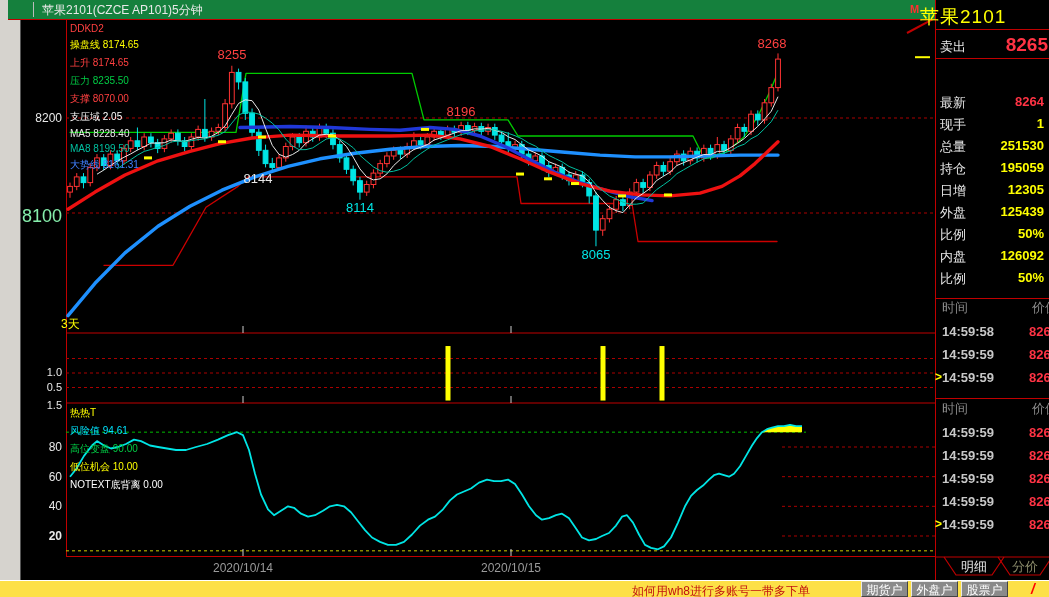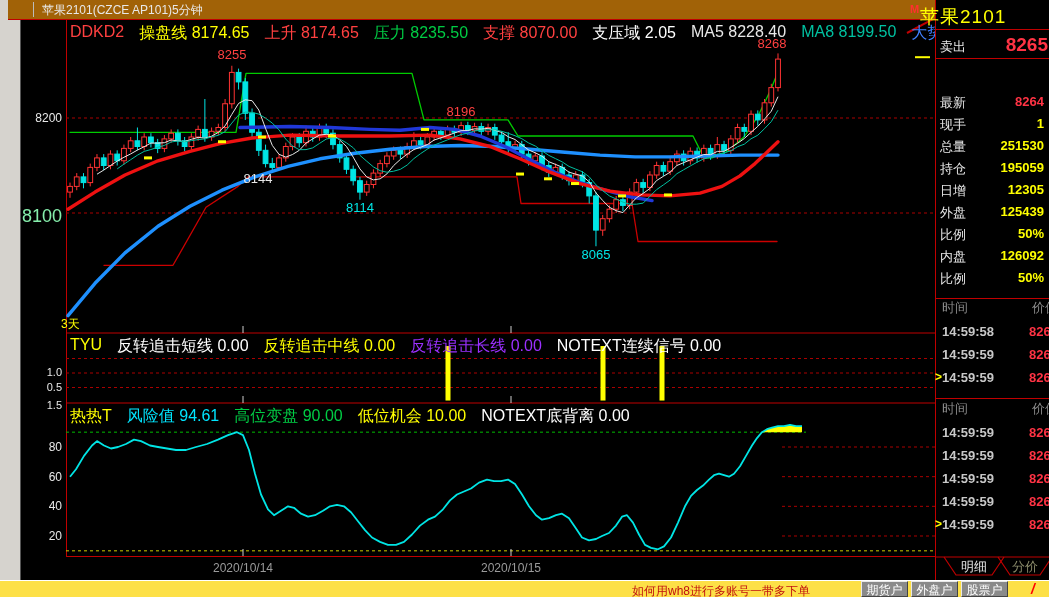--- a/index.html
+++ b/index.html
@@ -4,27 +4,27 @@
 <style>
   html,body{margin:0;padding:0;background:#9a9a9a;}
   *{box-sizing:border-box;}
   #screen{position:relative;width:1049px;height:597px;overflow:hidden;
     font-family:"Liberation Sans","DejaVu Sans",sans-serif;background:#000;}
   .abs{position:absolute;}
   
   #gutter-a{left:0;top:0;width:8px;height:597px;background:#d6d3ce;}
   #gutter-b{left:8px;top:19px;width:12px;height:561px;background:#d6d3ce;}
   #gutter-edge{left:20px;top:19px;width:1px;height:561px;background:#555;}
-  #titlebar{left:8px;top:0;width:1041px;height:19px;background:#a16207;}
+  #titlebar{left:8px;top:0;width:1041px;height:19px;background:#15803d;}
   #title-sep{position:absolute;left:25px;top:2px;width:1px;height:15px;background:#bbb;}
   #chart-title{position:absolute;left:34px;top:2px;color:#e8e8e8;font-size:12px;white-space:nowrap;}
   #title-underline{left:8px;top:19px;width:927px;height:1px;background:#c00000;}
   #chartbg{left:21px;top:20px;width:1028px;height:560px;background:#000;}
   #chart{left:66px;top:20px;}
-  .indrow{left:70px;top:23px;height:15px;display:flex;gap:15px;font-size:16px;white-space:nowrap;z-index:5;}
+  .indrow{left:70px;top:23px;height:15px;display:flex;gap:4px;font-size:10px;white-space:nowrap;z-index:5;flex-direction:column;}
   .indrow span{display:inline-block;}
   #yaxis div{position:absolute;width:44px;text-align:right;color:#e8e8e8;font-size:12px;}
   #period-label{left:61px;top:316px;color:#ffff00;font-size:12px;z-index:5;}
   
   #quote{left:935px;top:0;width:114px;height:580px;background:#000;z-index:6;border-left:1px solid #c00000;}
   #qtitle{position:absolute;left:0;top:1px;width:114px;height:29px;border-bottom:1px solid #c00000;white-space:nowrap;}
   #qcorner{position:absolute;left:-26px;top:2px;color:#ff3030;font-size:11px;font-weight:bold;}
   #qname{position:absolute;left:-16px;top:3px;color:#ffff00;font-size:19px;letter-spacing:1px;}
   .qrow{position:absolute;left:0;width:114px;}
   .qbig{height:28px;border-bottom:1px solid #c00000;}
@@ -547,45 +547,38 @@
       <span style="color: rgb(255, 64, 64);">DDKD2</span>
       <span style="color: rgb(255, 255, 0);">操盘线 8174.65</span>
       <span style="color: rgb(255, 64, 64);">上升 8174.65</span>
       <span style="color: rgb(0, 204, 68);">压力 8235.50</span>
       <span style="color: rgb(255, 64, 64);">支撑 8070.00</span>
       <span style="color: rgb(255, 255, 255);">支压域 2.05</span>
       <span style="color: rgb(232, 232, 232);">MA5 8228.40</span>
       <span style="color: rgb(0, 192, 160);">MA8 8199.50</span>
       <span style="color: rgb(64, 128, 255);">大势线 8161.31</span>
     </div>
-  <div class="abs indrow" id="ind-p2" style="top:336px">
-      <span style="color: rgb(255, 255, 0);">TYU</span>
-      <span style="color: rgb(255, 255, 255);">反转追击短线 0.00</span>
-      <span style="color: rgb(255, 255, 0);">反转追击中线 0.00</span>
-      <span style="color: rgb(155, 48, 255);">反转追击长线 0.00</span>
-      <span style="color: rgb(255, 255, 255);">NOTEXT连续信号 0.00</span>
-    </div>
   <div class="abs indrow" id="ind-p3" style="top:406px">
       <span style="color: rgb(255, 255, 0);">热热T</span>
       <span style="color: rgb(0, 229, 255);">风险值 94.61</span>
       <span style="color: rgb(0, 204, 68);">高位变盘 90.00</span>
       <span style="color: rgb(255, 255, 0);">低位机会 10.00</span>
       <span style="color: rgb(255, 255, 255);">NOTEXT底背离 0.00</span>
     </div>
 
   <div id="yaxis">
       <div style="left: 18px; top: 111px; position: absolute; width: 44px; text-align: right; color: rgb(232, 232, 232); font-size: 12px;">8200</div>
       <div style="left: 18px; top: 206px; position: absolute; width: 44px; text-align: right; color: #86efac; font-size: 18px;">8100</div>
       <div style="left: 18px; top: 351.5px; font-size: 11px; position: absolute; width: 44px; text-align: right; color: rgb(232, 232, 232); margin-top: 47px;">1.5</div>
       <div style="left: 18px; top: 366px; font-size: 11px; position: absolute; width: 44px; text-align: right; color: rgb(232, 232, 232);">1.0</div>
       <div style="left: 18px; top: 380.5px; font-size: 11px; position: absolute; width: 44px; text-align: right; color: rgb(232, 232, 232);">0.5</div>
       <div style="left: 18px; top: 440px; position: absolute; width: 44px; text-align: right; color: rgb(232, 232, 232); font-size: 12px;">80</div>
       <div style="left: 18px; top: 469.666px; position: absolute; width: 44px; text-align: right; color: rgb(232, 232, 232); font-size: 12px;">60</div>
       <div style="left: 18px; top: 499.332px; position: absolute; width: 44px; text-align: right; color: rgb(232, 232, 232); font-size: 12px;">40</div>
-      <div style="left: 18px; top: 528.998px; position: absolute; width: 44px; text-align: right; color: rgb(232, 232, 232); font-size: 12px;">20</div>
+      <div style="left: 18px; top: 528.998px; position: absolute; width: 44px; text-align: right; color: rgb(232, 232, 232); font-size: 12px; font-weight: bold;">20</div>
     </div>
   <div class="abs" id="period-label">3天</div>
   <div id="xaxis">
       <div style="left: 198px; position: absolute; top: 561px; width: 90px; text-align: center; color: rgb(154, 154, 154); font-size: 12px;">2020/10/14</div>
       <div style="left: 466px; position: absolute; top: 561px; width: 90px; text-align: center; color: rgb(154, 154, 154); font-size: 12px;">2020/10/15</div>
     </div>
 
   <div class="abs" id="quote">
     <div id="qtitle">
       <span id="qcorner">M</span>

